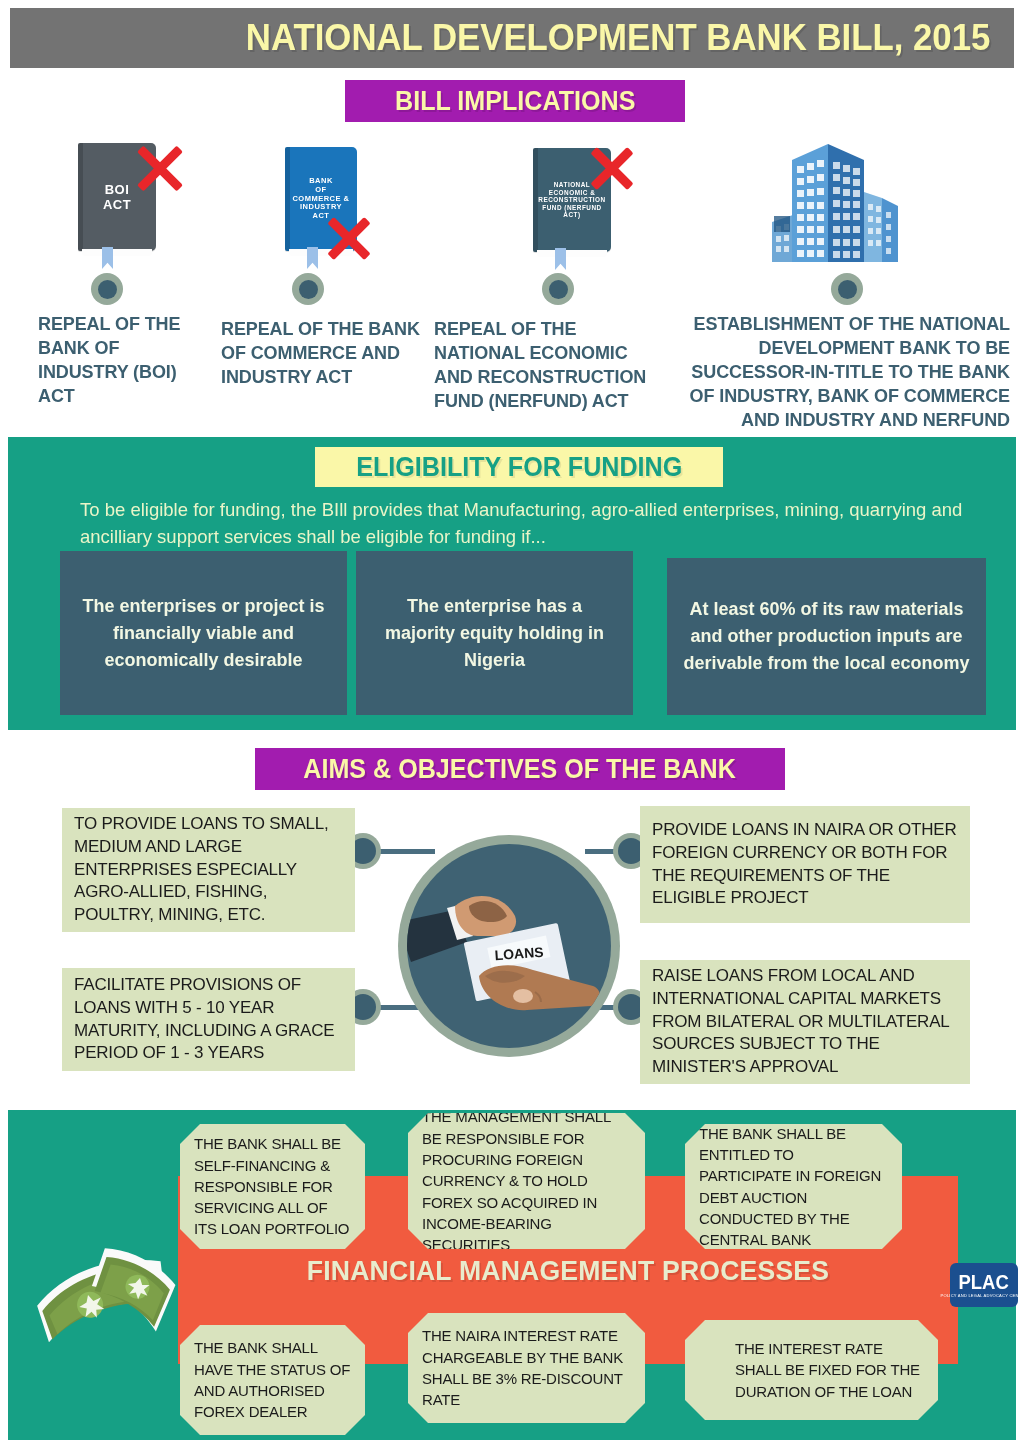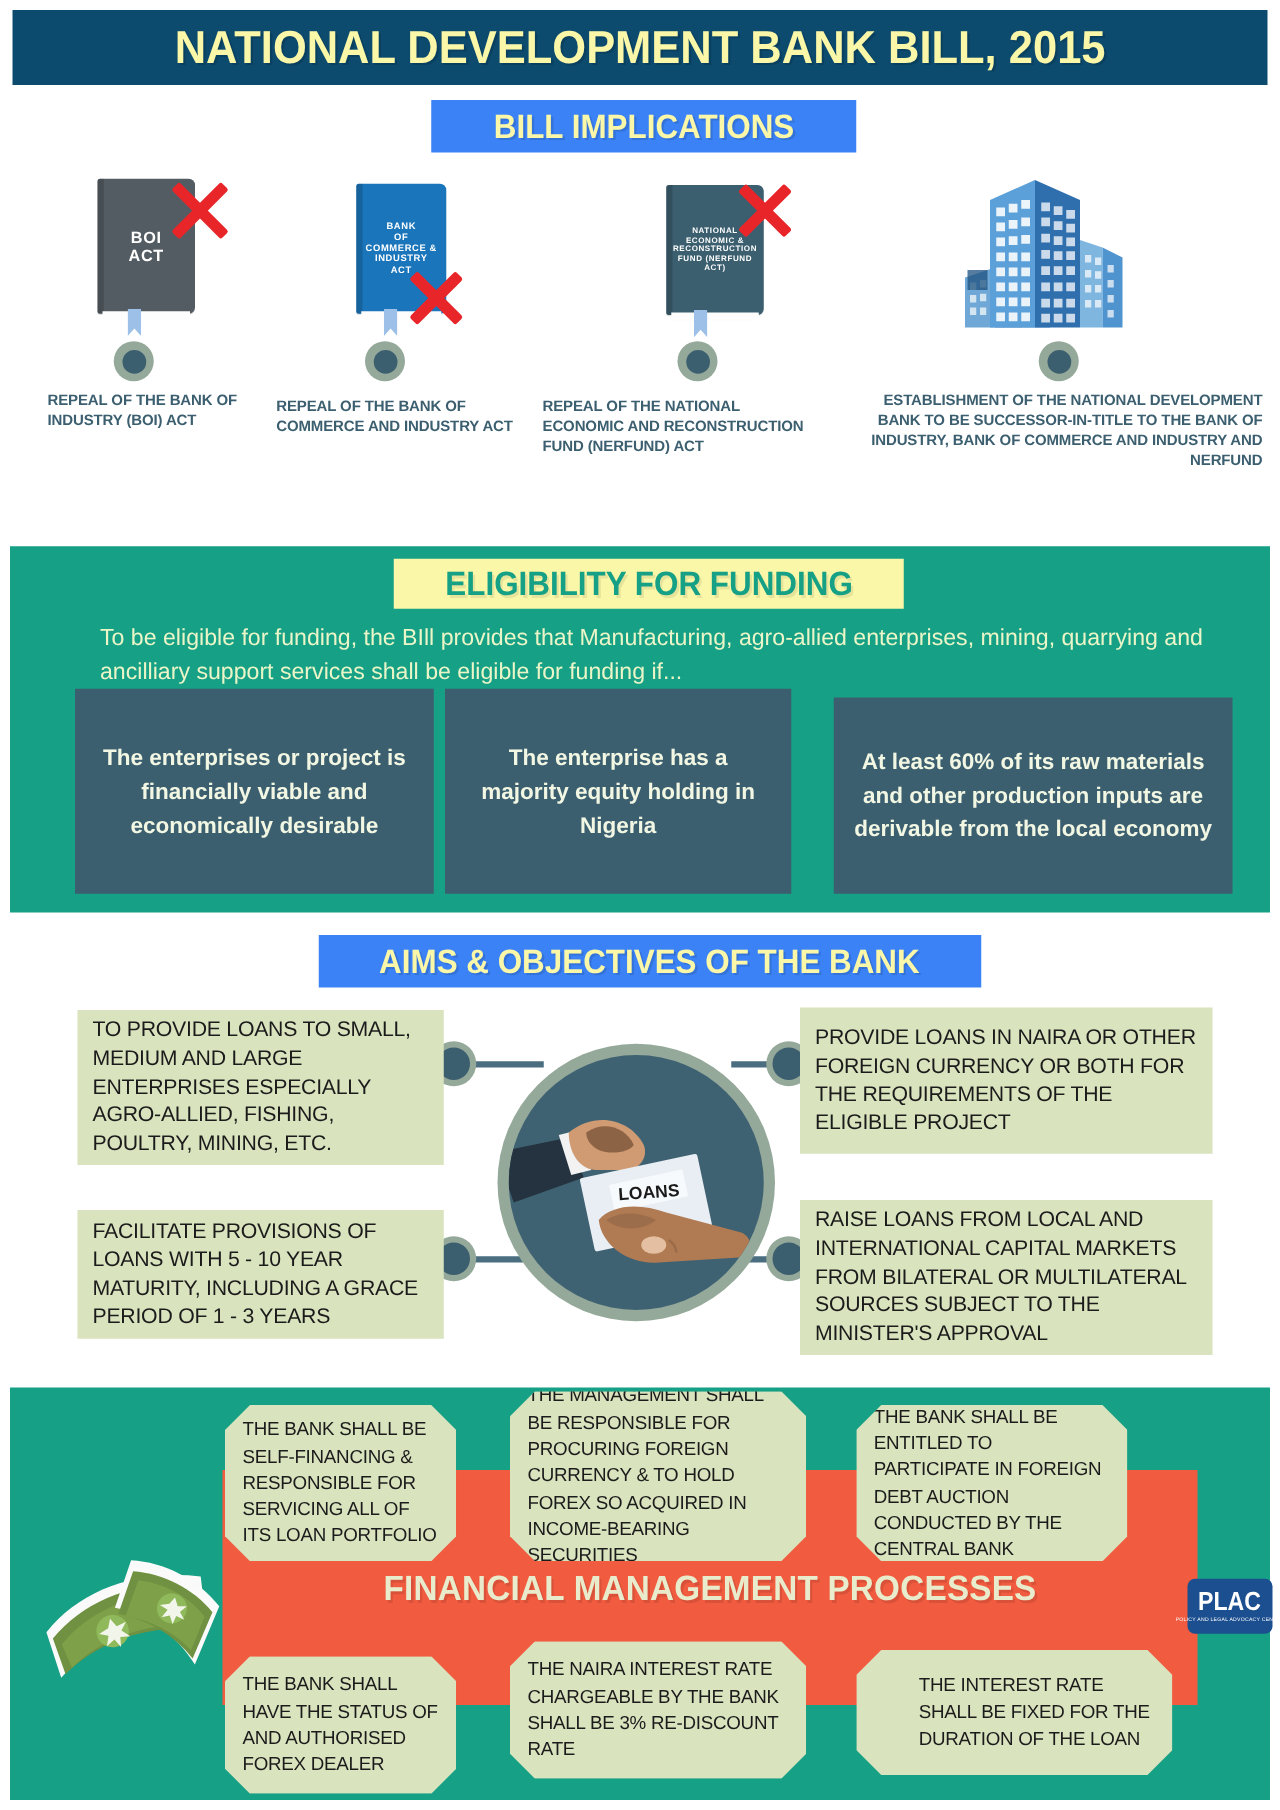--- a/index.html
+++ b/index.html
@@ -9,34 +9,34 @@
     background:#ffffff;
   }
   .stage{position:absolute;left:0;top:0;width:1024px;height:1448px;}
 
   
   .abs{position:absolute;}
 
   
   #main-header{
     left:10px;top:8px;width:1004px;height:60px;
-    background:#0c4a6e;display:flex;align-items:center;justify-content:center;
+    background:#737373;display:flex;align-items:center;justify-content:flex-end;
   }
   #main-header .ttl{
     color:#faf7a8;font-size:37px;line-height:38px;font-weight:bold;
     letter-spacing:0px;white-space:nowrap;
     text-shadow:2px 2px 0 rgba(0,0,0,.13);
     font-family:"Liberation Sans","DejaVu Sans",sans-serif;
     transform:scaleX(0.94);transform-origin:center;
   }
 
   
   .sect-pill{
     display:flex;align-items:center;justify-content:center;
-    background:#3b82f6;
+    background:#a21caf;
   }
   .sect-pill .lbl{
     color:#faf7a8;font-weight:bold;white-space:nowrap;
     text-shadow:2px 2px 0 rgba(0,0,0,.12);
     transform:scaleX(0.93);transform-origin:center;
   }
   #pill-bill{left:345px;top:80px;width:340px;height:42px;}
   #pill-bill .lbl{font-size:27px;}
   #pill-elig{left:315px;top:447px;width:408px;height:40px;background:#faf7a8;}
   #pill-elig .lbl{font-size:27px;color:#16a085;text-shadow:2px 2px 0 rgba(0,0,0,.08);}
@@ -62,21 +62,21 @@
   .book .txt{
     color:#fff;font-weight:bold;text-align:center;line-height:1.18;
     letter-spacing:.5px;padding:0 4px;
   }
   .ribbon{position:absolute;width:0;height:0;}
   .ribbon .r1{position:absolute;width:11px;height:22px;background:#9cc0e8;clip-path:polygon(0 0,100% 0,100% 100%,50% 72%,0 100%);}
   .xmark{position:absolute;}
   .xmark span{position:absolute;background:#e8262a;border-radius:2px;}
 
   .tl-caption{
-    position:absolute;color:#3c5f70;font-weight:bold;font-size:12px;line-height:1.33;
+    position:absolute;color:#3c5f70;font-weight:bold;font-size:18px;line-height:1.33;
     letter-spacing:-.1px;
   }
 
   
   #buildings{position:absolute;}
 
   
   #elig-band{left:8px;top:437px;width:1008px;height:293px;background:#16a085;}
   #elig-intro{
     left:80px;top:497px;width:900px;color:#eaf5c8;font-size:18.5px;line-height:1.45;

